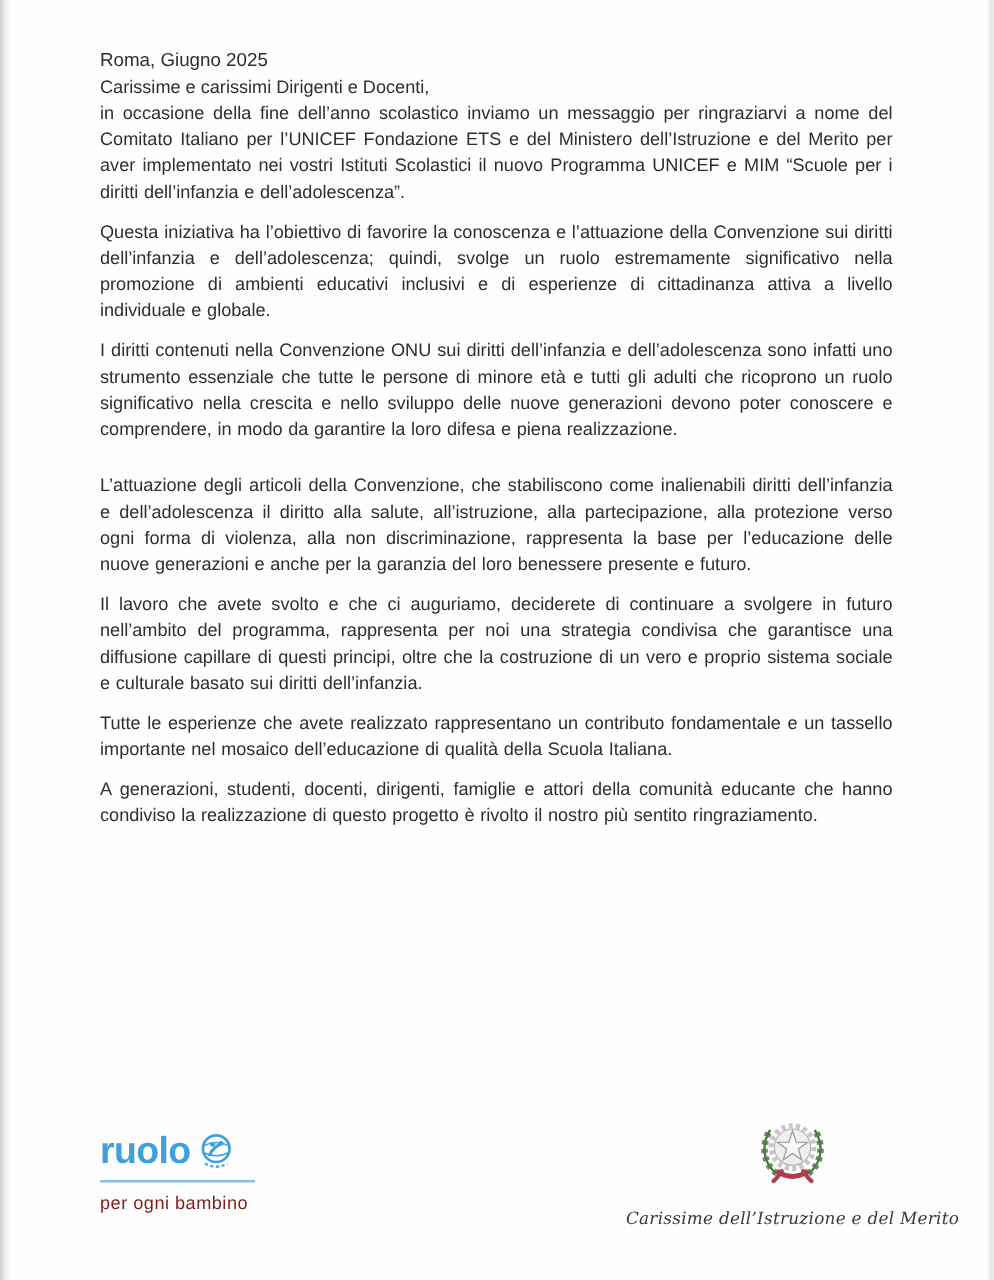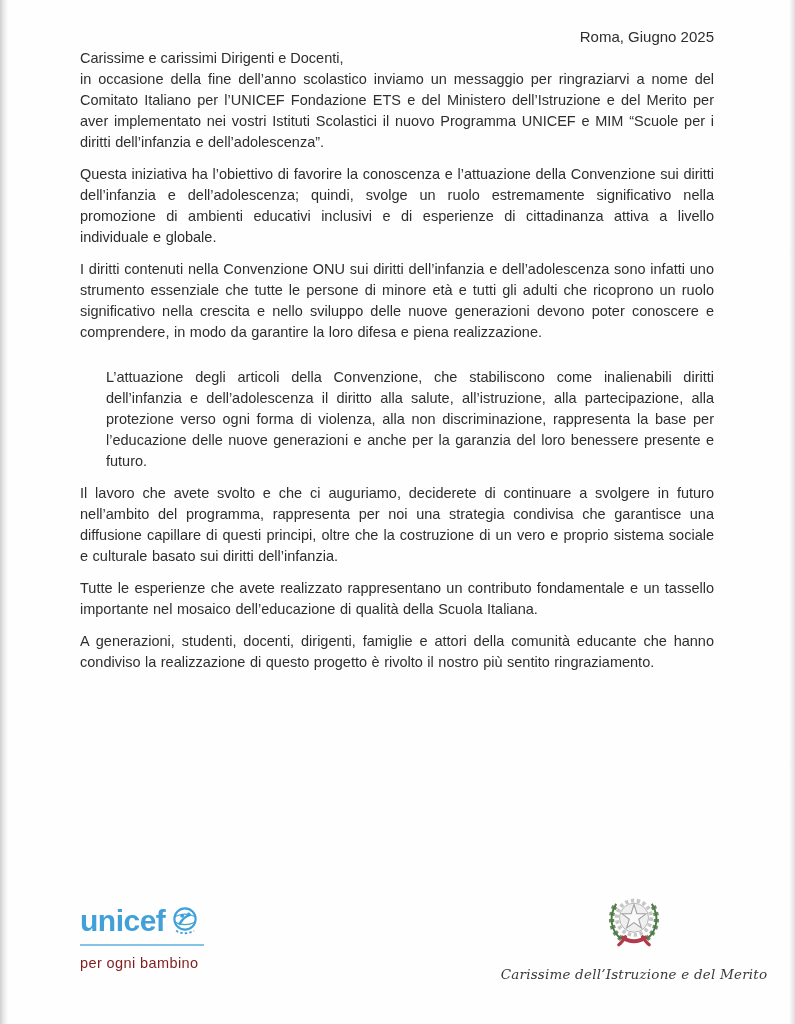--- a/index.html
+++ b/index.html
@@ -9,28 +9,28 @@
   }
   .scan-edge-left {
     position:absolute; left:0; top:0; width:8px; height:100%;
     background:linear-gradient(to right,#cfcfcf 0%,#e9e9e9 45%,rgba(255,255,255,0) 100%);
   }
   .scan-edge-right {
     position:absolute; right:0; top:0; width:6px; height:100%;
     background:linear-gradient(to left,#dedede 0%,rgba(255,255,255,0) 100%);
   }
   .content { position:absolute; left:80px; width:634px; top:0; }
-  .dateline { margin-top:26px; text-align:right; font-size:15px; line-height:22px; }
+  .dateline { margin-top:38px; text-align:left; font-size:15px; line-height:22px; }
   .salutation { font-size:14.5px; line-height:21px; }
   p.para {
     margin:11px 0 0 0; text-align:justify; font-size:14.5px; line-height:21px;
     word-spacing:0.5px;
   }
   p.para.first { margin-top:0; }
-  p.para.gap-before { margin-top:24px;margin-left:26px; }
+  p.para.gap-before { margin-top:24px; }
 
   
   .unicef-logo { position:absolute; left:80px; top:903px; width:124px; }
   .unicef-row { display:flex; align-items:center; }
   .unicef-word {
     font-size:30px; font-weight:bold; color:#41a0d8; letter-spacing:-0.5px; line-height:34px;
   }
   .unicef-globe { width:36px; height:36px; margin-left:2px; }
   .unicef-rule { height:2px; background:#85c2e5; margin-top:5px; }
   .unicef-tagline { color:#7f1d1d; font-size:14.5px; margin-top:9px; letter-spacing:0.4px; }
@@ -58,21 +58,21 @@
     <p class="para">Questa iniziativa ha l’obiettivo di favorire la conoscenza e l’attuazione della Convenzione sui diritti dell’infanzia e dell’adolescenza; quindi, svolge un ruolo estremamente significativo nella promozione di ambienti educativi inclusivi e di esperienze di cittadinanza attiva a livello individuale e globale.</p>
     <p class="para">I diritti contenuti nella Convenzione ONU sui diritti dell’infanzia e dell’adolescenza sono infatti uno strumento essenziale che tutte le persone di minore età e tutti gli adulti che ricoprono un ruolo significativo nella crescita e nello sviluppo delle nuove generazioni devono poter conoscere e comprendere, in modo da garantire la loro difesa e piena realizzazione.</p>
     <p class="para gap-before">L’attuazione degli articoli della Convenzione, che stabiliscono come inalienabili diritti dell’infanzia e dell’adolescenza il diritto alla salute, all’istruzione, alla partecipazione, alla protezione verso ogni forma di violenza, alla non discriminazione, rappresenta la base per l’educazione delle nuove generazioni e anche per la garanzia del loro benessere presente e futuro.</p>
     <p class="para">Il lavoro che avete svolto e che ci auguriamo, deciderete di continuare a svolgere in futuro nell’ambito del programma, rappresenta per noi una strategia condivisa che garantisce una diffusione capillare di questi principi, oltre che la costruzione di un vero e proprio sistema sociale e culturale basato sui diritti dell’infanzia.</p>
     <p class="para">Tutte le esperienze che avete realizzato rappresentano un contributo fondamentale e un tassello importante nel mosaico dell’educazione di qualità della Scuola Italiana.</p>
     <p class="para">A generazioni, studenti, docenti, dirigenti, famiglie e attori della comunità educante che hanno condiviso la realizzazione di questo progetto è rivolto il nostro più sentito ringraziamento.</p>
   </div>
 
   <div class="unicef-logo">
     <div class="unicef-row">
-      <span class="unicef-word">unicef</span>
+      <span class="unicef-word">ruolo</span>
       <span class="unicef-globe">
         <svg viewBox="0 0 44 44" width="36" height="36">
           <g fill="none" stroke="#41a0d8">
             <circle cx="22" cy="19.5" r="13" stroke-width="2.6"></circle>
             <path d="M10,16.5 Q22,10.5 34,16.5" stroke-width="1.5"></path>
             <path d="M10,23.5 Q22,29.5 34,23.5" stroke-width="1.5"></path>
             <path d="M15.5,25.5 Q20,17 28,14.5" stroke-width="3" stroke-linecap="round"></path>
             <path d="M11,34 Q22,40 33,34" stroke-width="2.2" stroke-dasharray="3 2.6"></path>
           </g>
           <g fill="#41a0d8" stroke="none">

